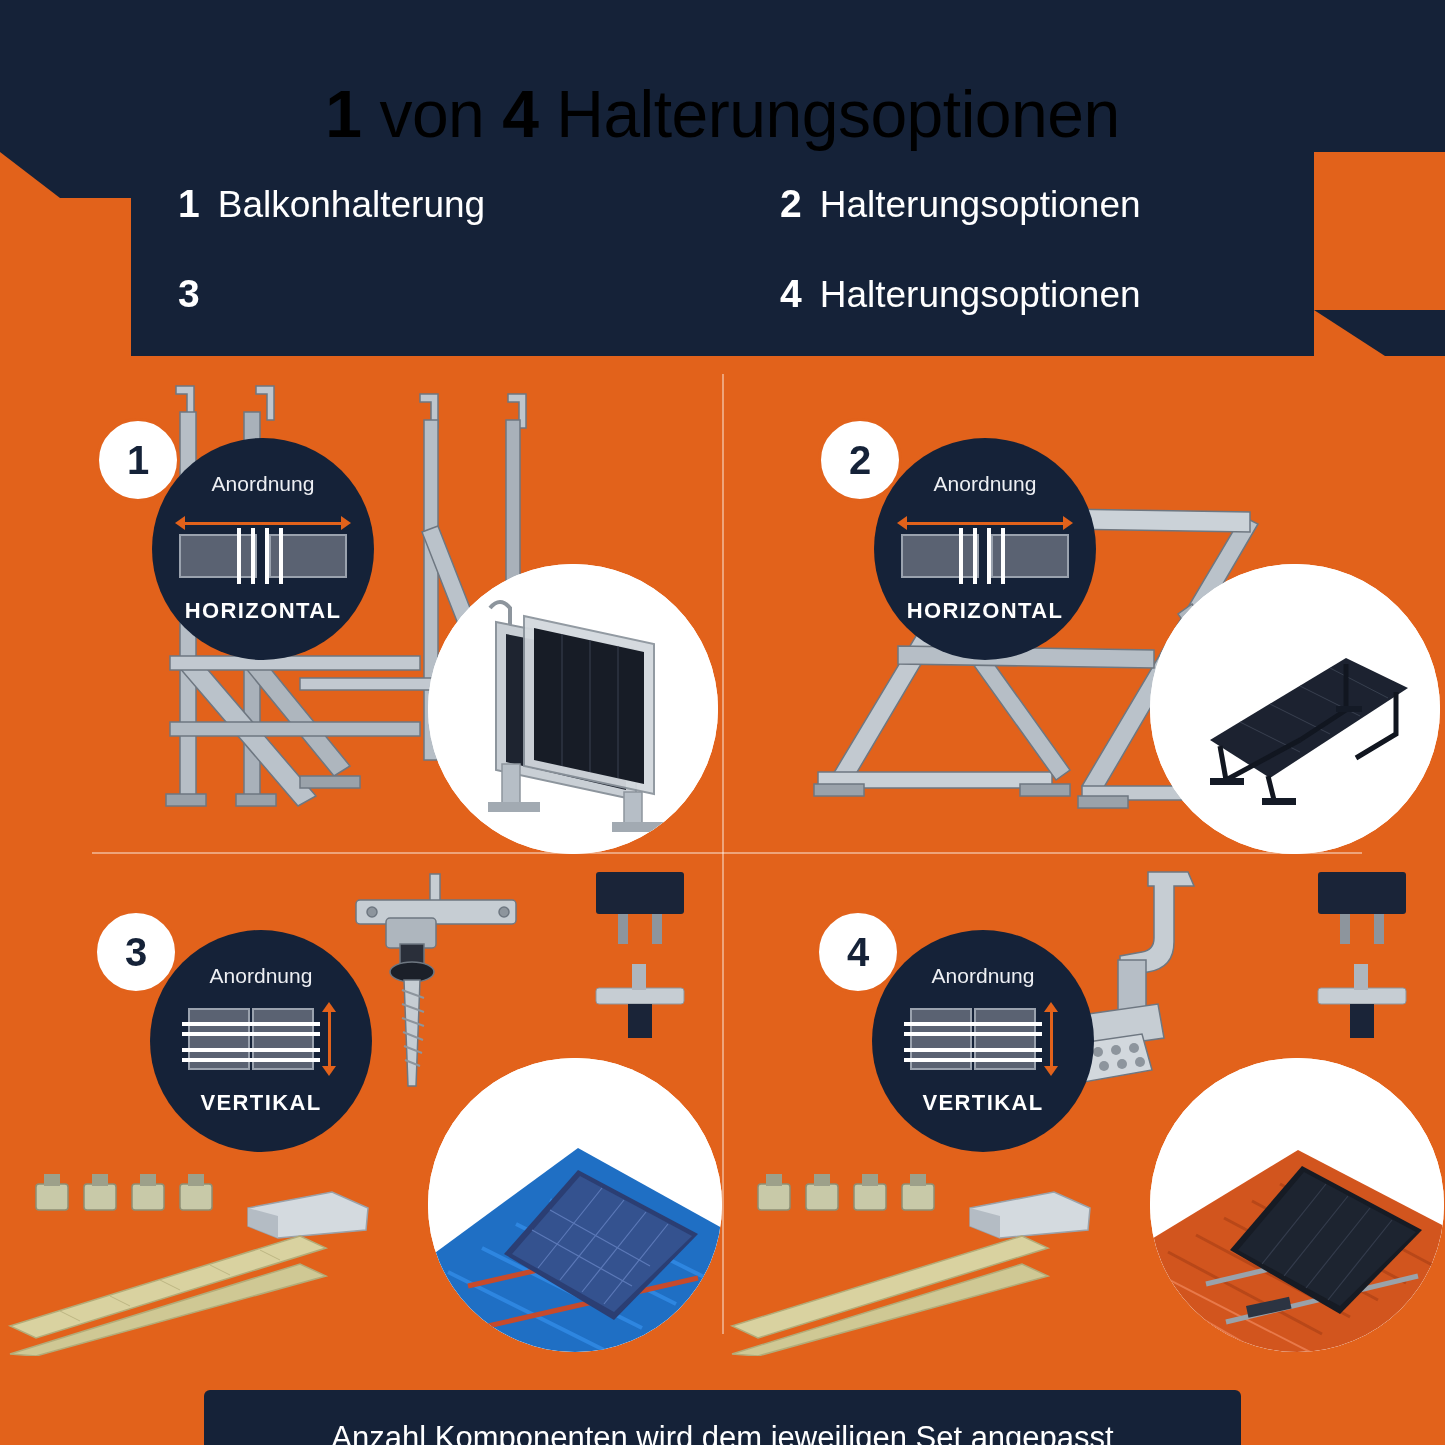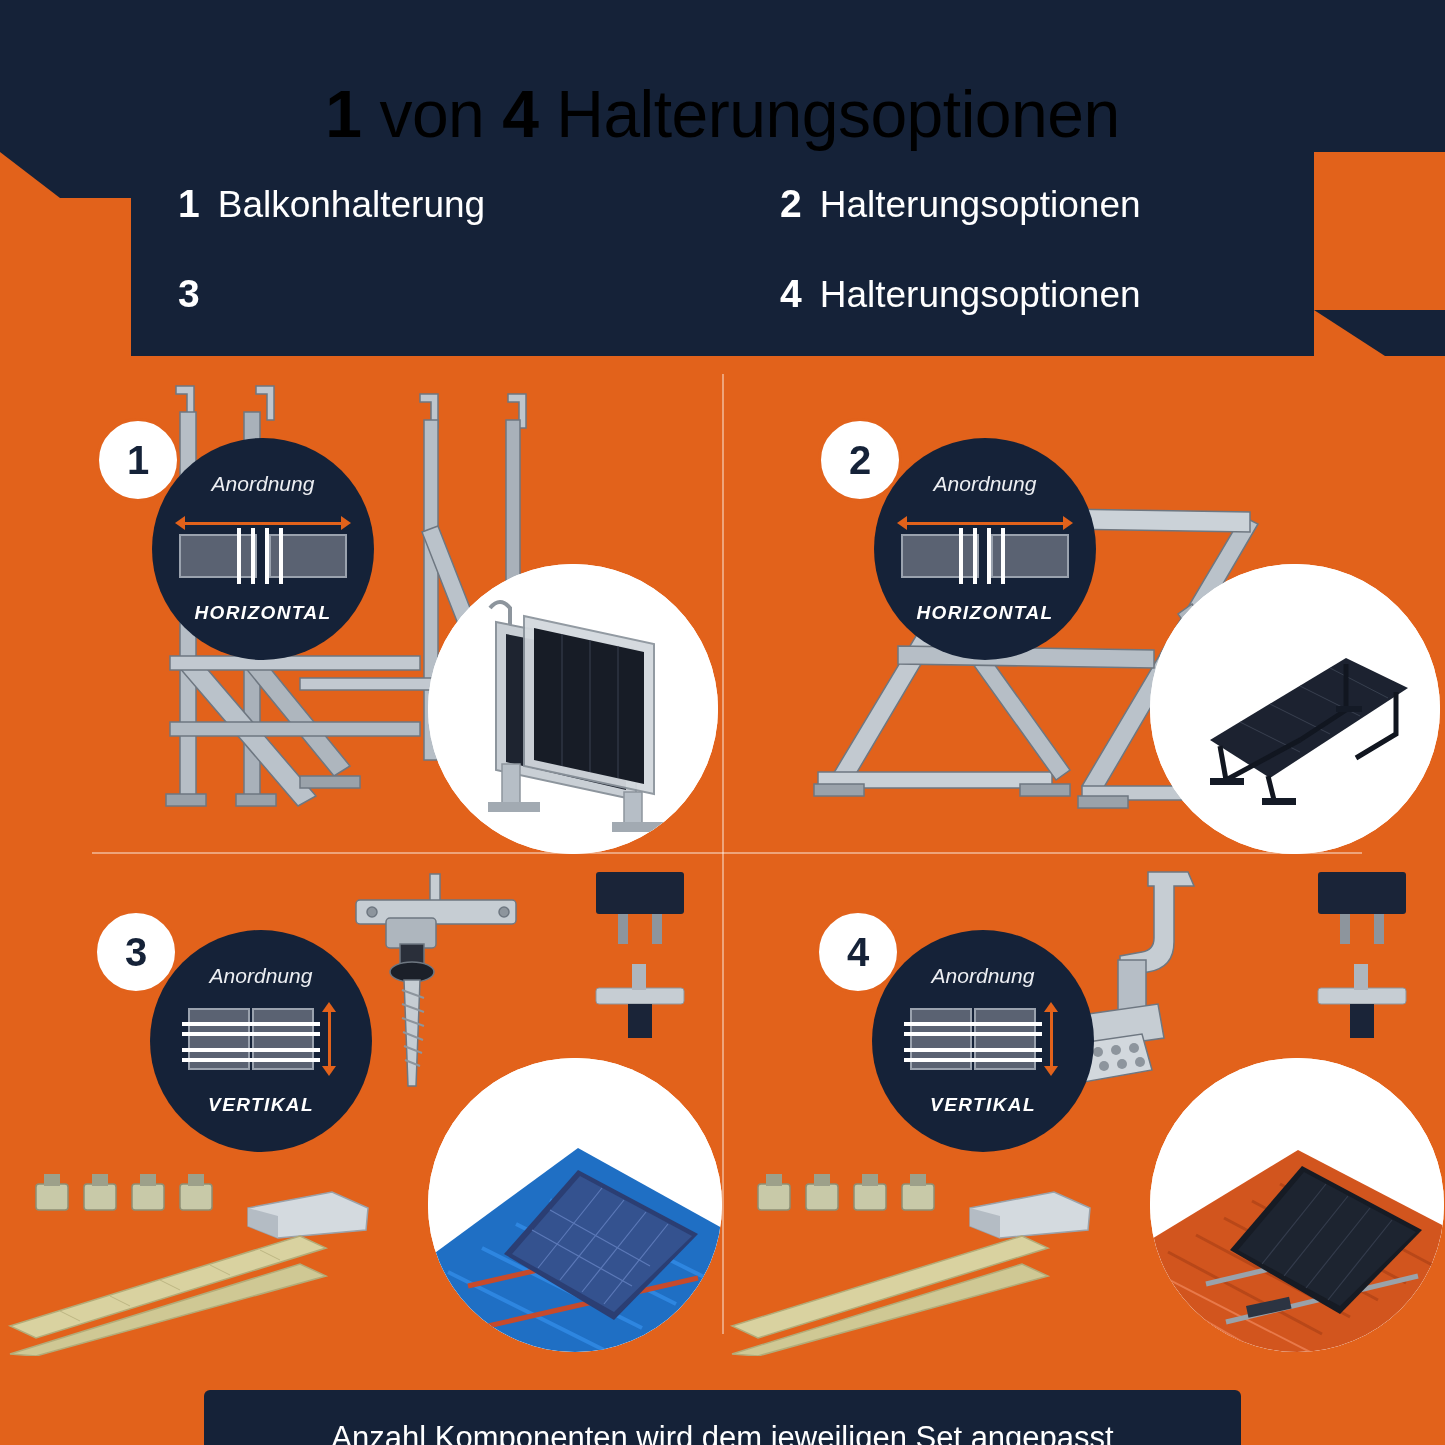--- a/index.html
+++ b/index.html
@@ -89,29 +89,28 @@
   .q4 { left: 722px; top: 500px; }
 
   
   .info-circle {
     position: absolute;
     width: 222px; height: 222px;
     border-radius: 50%;
     background: #152238;
     color: #fff;
     z-index: 6;
-    font-style: italic;
   }
   .info-circle .an-label {
     position: absolute; left: 0; top: 34px; width: 100%;
     text-align: center; font-size: 21px; color: #EDEFF3; font-weight: 400;
   }
   .info-circle .mode {
     position: absolute; left: 0; bottom: 36px; width: 100%;
-    text-align: center; font-size: 19px; font-weight: 700; letter-spacing: 1.4px;
+    text-align: center; font-size: 22px; font-weight: 700; letter-spacing: 1.4px;
   }
   .badge {
     position: absolute;
     width: 84px; height: 84px; border-radius: 50%;
     background: #FFFFFF; color: #152238;
     display: flex; align-items: center; justify-content: center;
     font-size: 40px; font-weight: 700;
     z-index: 8;
     border: 3px solid #E2621B;
   }

